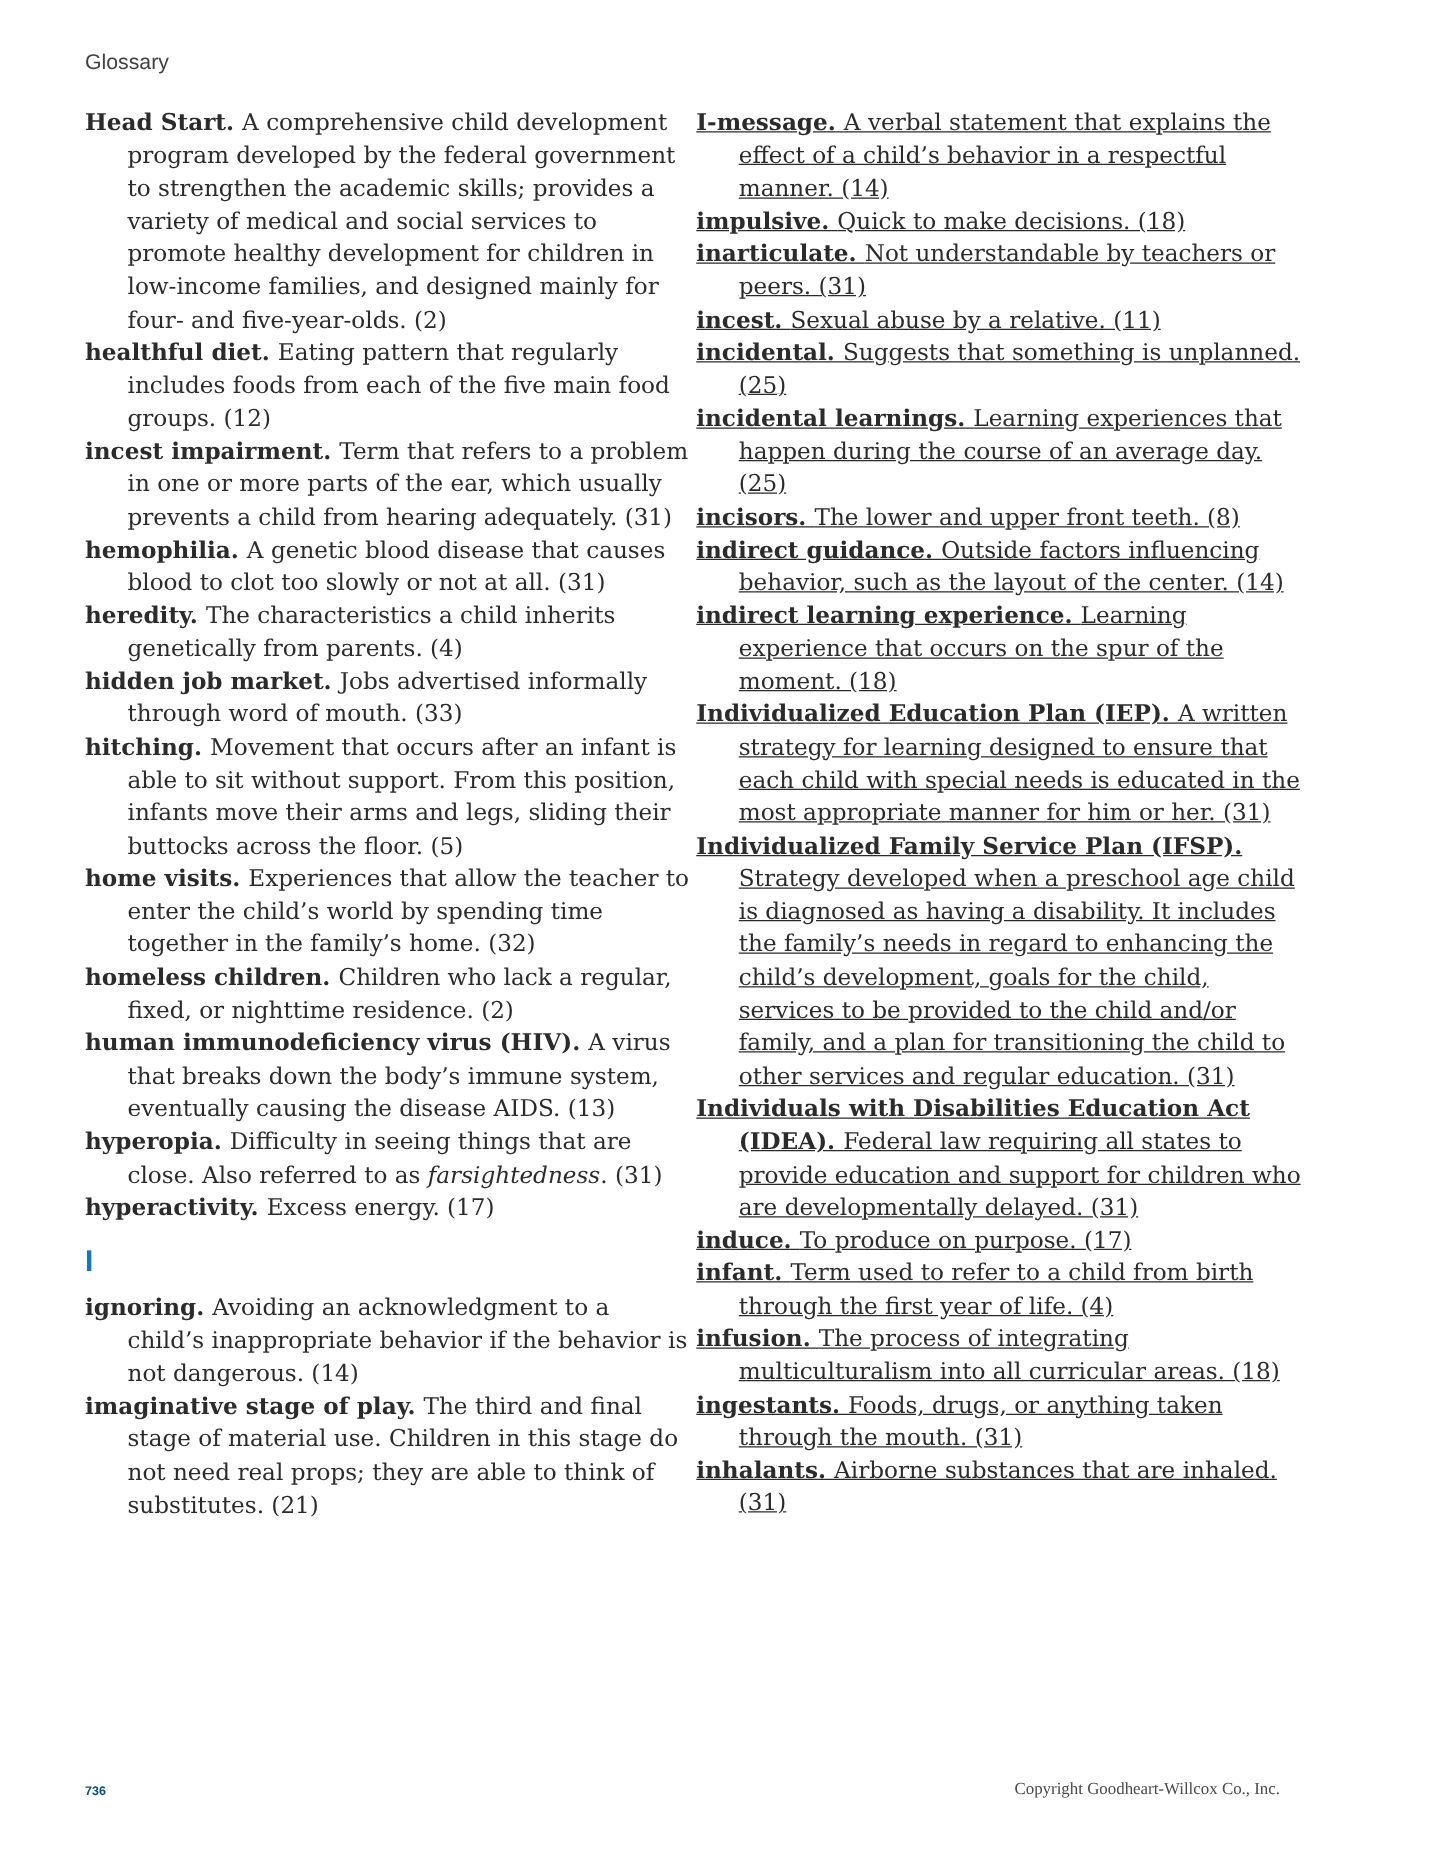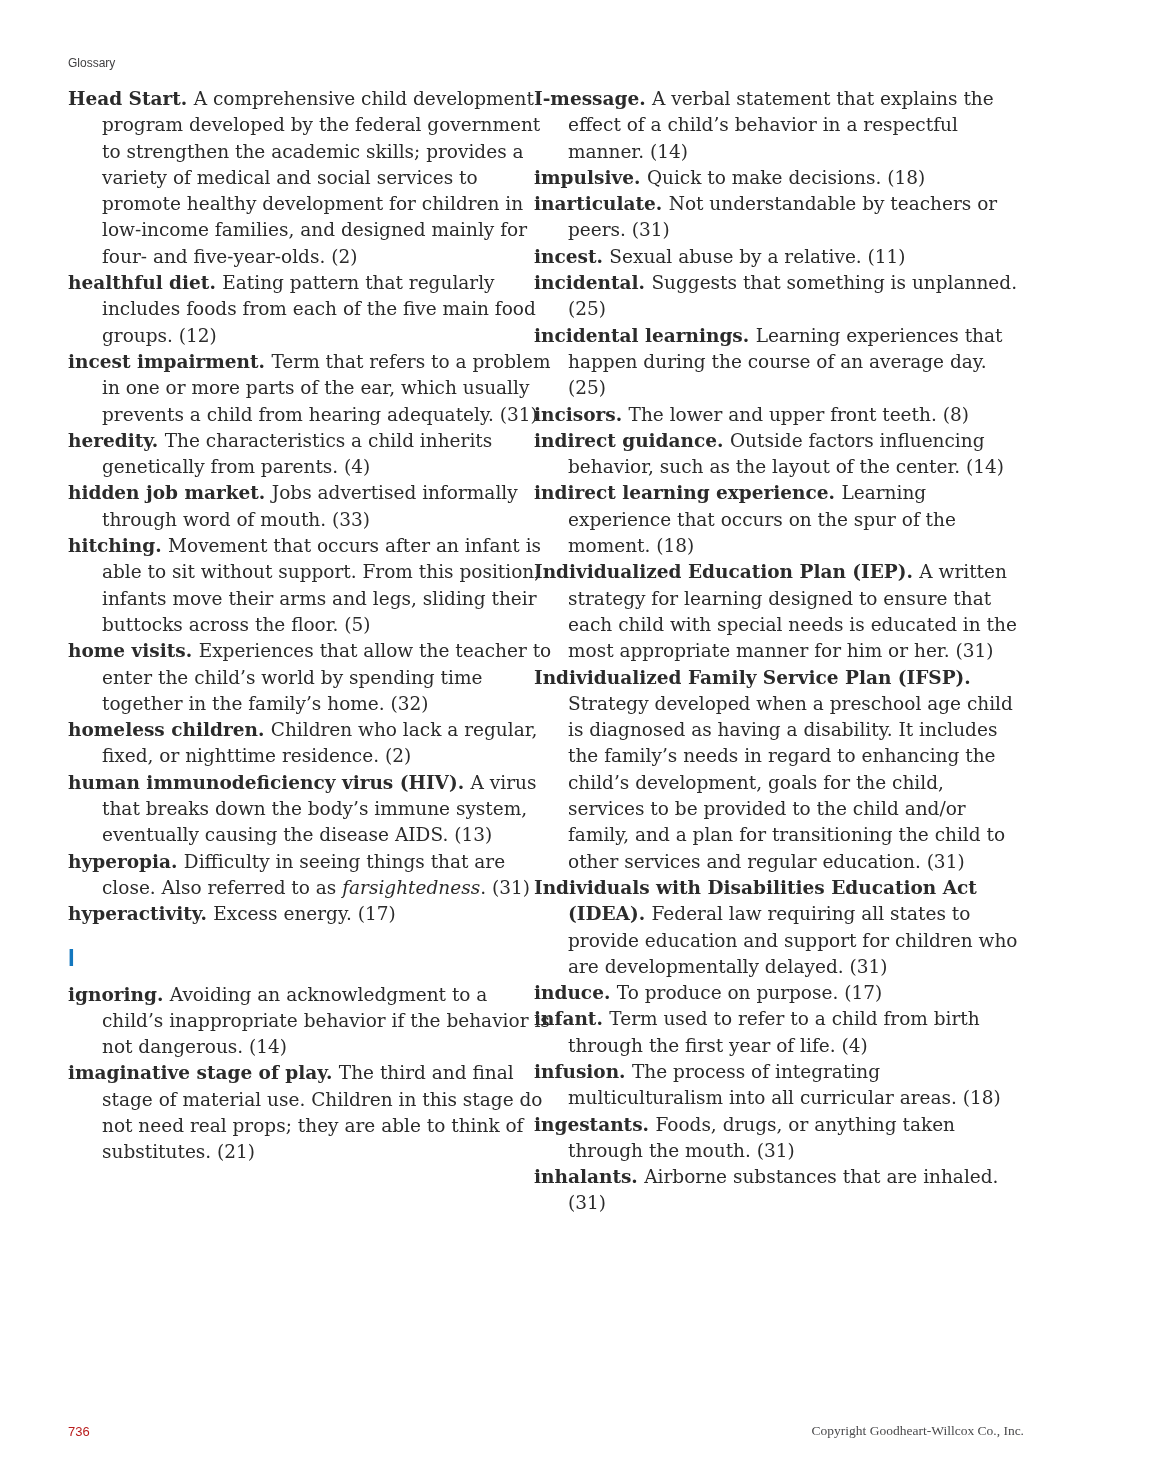--- a/index.html
+++ b/index.html
@@ -11,36 +11,36 @@
     position: relative;
     width: 1156px;
     height: 1479px;
     background: #ffffff;
     overflow: hidden;
     font-family: "DejaVu Serif", serif;
     color: #2b2b2b;
   }
   .running-head {
     position: absolute;
-    top: 56px;
+    top: 40px;
     left: 68px;
     font-family: "Liberation Sans", sans-serif;
-    font-size: 12px;
+    font-size: 17px;
     color: #414042;
   }
   .column {
     position: absolute;
     top: 86px;
     width: 484px;
     font-size: 18.5px;
     line-height: 26.3px;
     text-align: left;
   }
   .column.left  { left: 68px; }
-  .column.right { left: 534px; }
+  .column.right { left: 557px; text-decoration: underline; }
   .entry {
     padding-left: 34px;
     text-indent: -34px;
   }
   .term { font-weight: bold; }
   .def  { font-weight: normal; }
   em.def { font-style: italic; text-align: center; }
   .section-letter {
     font-family: "Liberation Sans", sans-serif;
     font-weight: bold;
@@ -48,43 +48,44 @@
     line-height: 24px;
     margin: 18px 0 12px 0;
     padding-left: 0;
     text-indent: 0;
   }
   .footer-pagenum {
     position: absolute;
     left: 68px;
     bottom: 40px;
     font-family: "Liberation Sans", sans-serif;
-    font-weight: normal;
-    font-size: 13px;
-    color: #b91c1c;
+    font-weight: bold;
+    font-size: 10px;
+    color: #0c4a6e;
   }
   .footer-copyright {
     position: absolute;
     right: 132px;
     bottom: 40px;
     font-family: Liberation Serif, serif;
     font-size: 13.5px;
     color: #4a4a4c;
   }
 </style>
 </head>
 <body>
 
 <div class="page">
   <div class="running-head">Glossary</div>
 
   <div class="column left">
       <div class="entry"><span class="term">Head Start. </span><span class="def">A comprehensive child development program developed by the federal government to strengthen the academic skills; provides a variety of medical and social services to promote healthy development for children in low-income families, and designed mainly for four- and five-year-olds. (2)</span></div>
       <div class="entry"><span class="term">healthful diet. </span><span class="def">Eating pattern that regularly includes foods from each of the five main food groups. (12)</span></div>
       <div class="entry"><span class="term">incest impairment. </span><span class="def">Term that refers to a problem in one or more parts of the ear, which usually prevents a child from hearing adequately. (31)</span></div>
+      <div class="entry"><span class="term">hemophilia. </span><span class="def">A genetic blood disease that causes blood to clot too slowly or not at all. (31)</span></div>
       <div class="entry"><span class="term">heredity. </span><span class="def">The characteristics a child inherits genetically from parents. (4)</span></div>
       <div class="entry"><span class="term">hidden job market. </span><span class="def">Jobs advertised informally through word of mouth. (33)</span></div>
       <div class="entry"><span class="term">hitching. </span><span class="def">Movement that occurs after an infant is able to sit without support. From this position, infants move their arms and legs, sliding their buttocks across the floor. (5)</span></div>
       <div class="entry"><span class="term">home visits. </span><span class="def">Experiences that allow the teacher to enter the child’s world by spending time together in the family’s home. (32)</span></div>
       <div class="entry"><span class="term">homeless children. </span><span class="def">Children who lack a regular, fixed, or nighttime residence. (2)</span></div>
       <div class="entry"><span class="term">human immunodeficiency virus (HIV). </span><span class="def">A virus that breaks down the body’s immune system, eventually causing the disease AIDS. (13)</span></div>
       <div class="entry"><span class="term">hyperopia. </span><span class="def">Difficulty in seeing things that are close. Also referred to as </span><em class="def">farsightedness</em><span class="def">. (31)</span></div>
       <div class="entry"><span class="term">hyperactivity. </span><span class="def">Excess energy. (17)</span></div>
       <div class="section-letter" style="color: rgb(19, 119, 190);">I</div>
       <div class="entry"><span class="term">ignoring. </span><span class="def">Avoiding an acknowledgment to a child’s inappropriate behavior if the behavior is not dangerous. (14)</span></div>

